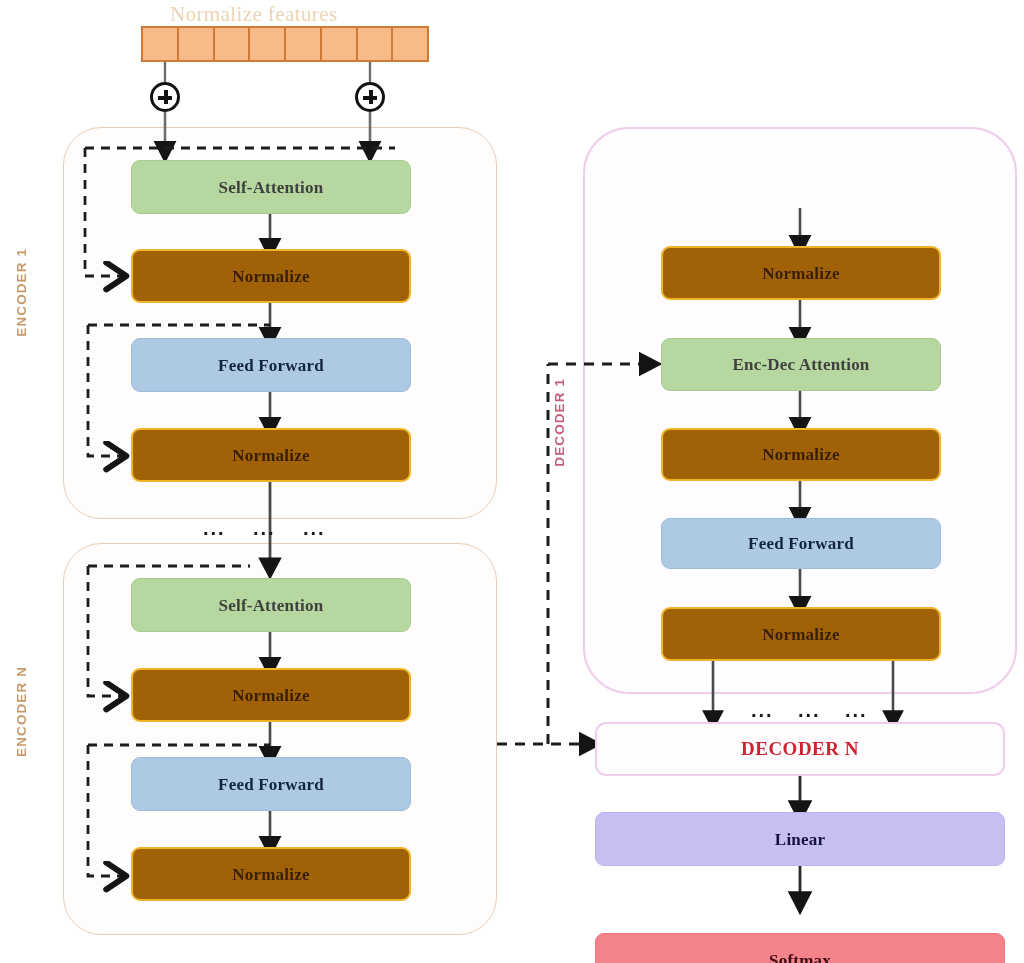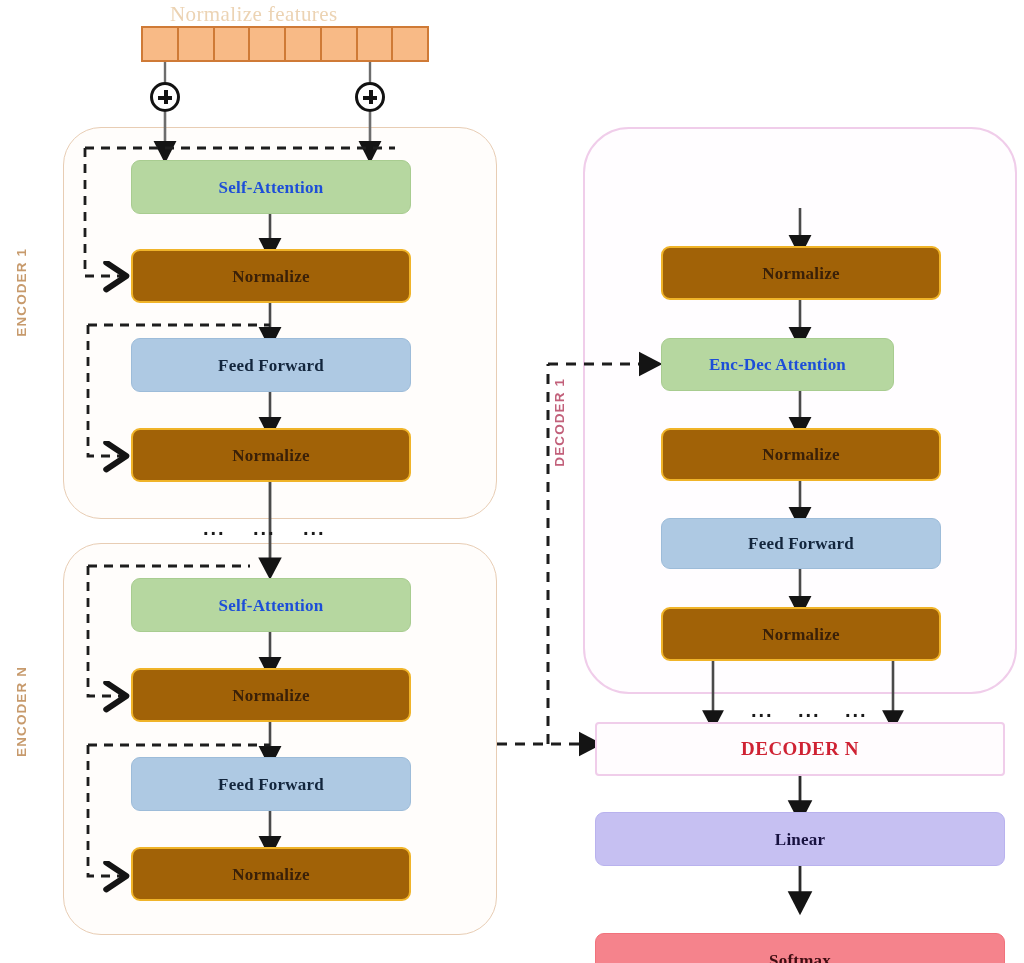--- a/index.html
+++ b/index.html
@@ -17,21 +17,21 @@
     display: flex; align-items: center; justify-content: center;
     border-radius: 9px;
     font-weight: bold;
     color: #241a10;
     letter-spacing: .2px;
     text-align: center;
     line-height: 1;
     font-size: 17px;
     z-index: 6;
   }
-  .b-attn   { background:#b6d7a0; border:1.5px solid #a8cc90; color:#1d4ed8; }
+  .b-attn   { background:#b6d7a0; border:1.5px solid #a8cc90; color:#404040; }
   .b-norm   { background:#a16207; border:2.5px solid #f0b429; color:#3a2008; }
   .b-ff     { background:#aec9e3; border:1.5px solid #9dbcd9; color:#12253c;text-align:center; }
   .b-linear { background:#c6c0f2; border:1.5px solid #b9b2ee; color:#17113f; }
   .b-soft   { background:#f5838c; border:1.5px solid #f1727c; color:#3d0d12; }
 
   
   .enc-box {
     position: absolute;
     border: 1.6px solid #e8cdb4;
     border-radius: 38px;
@@ -41,21 +41,21 @@
   .dec-box {
     position: absolute;
     border: 2px solid #f0cdea;
     border-radius: 46px;
     background: #fffdff;
     z-index: 1;
   }
   .dec-n-box {
     position: absolute;
     border: 2px solid #f0cdea;
-    border-radius: 4px;
+    border-radius: 11px;
     background: #fffcfe;
     display: flex; align-items: center; justify-content: center;
     z-index: 6;
     font-weight: bold; font-size: 19px;
     letter-spacing: .5px;
     color: #cf2233;
   }
 
   
   .vlabel {
@@ -250,21 +250,21 @@
 
   <div class="block b-attn" style="left:131px; top:578px; width:280px; height:54px;">Self-Attention</div>
   <div class="block b-norm" style="left:131px; top:668px; width:280px; height:54px;">Normalize</div>
   <div class="block b-ff" style="left:131px; top:757px; width:280px; height:54px;">Feed Forward</div>
   <div class="block b-norm" style="left:131px; top:847px; width:280px; height:54px;">Normalize</div>
 
   <div class="dec-box" style="left:583px; top:127px; width:434px; height:567px;"></div>
   <div class="vlabel dec" style="left:552px; top:378px;">DECODER 1</div>
 
   <div class="block b-norm" style="left:661px; top:246px; width:280px; height:54px;">Normalize</div>
-  <div class="block b-attn" style="left:661px; top:338px; width:233px; height:53px;">Enc-Dec Attention</div>
+  <div class="block b-attn" style="left:661px; top:338px; width:280px; height:53px;">Enc-Dec Attention</div>
   <div class="block b-norm" style="left:661px; top:428px; width:280px; height:53px;">Normalize</div>
   <div class="block b-ff" style="left:661px; top:518px; width:280px; height:51px;">Feed Forward</div>
   <div class="block b-norm" style="left:661px; top:607px; width:280px; height:54px;">Normalize</div>
 
   <div class="dots" style="left:751px; top:700px;">...</div>
   <div class="dots" style="left:798px; top:700px;">...</div>
   <div class="dots" style="left:845px; top:700px;">...</div>
 
   <div class="dec-n-box" style="left:595px; top:722px; width:410px; height:54px;">DECODER N</div>
 

